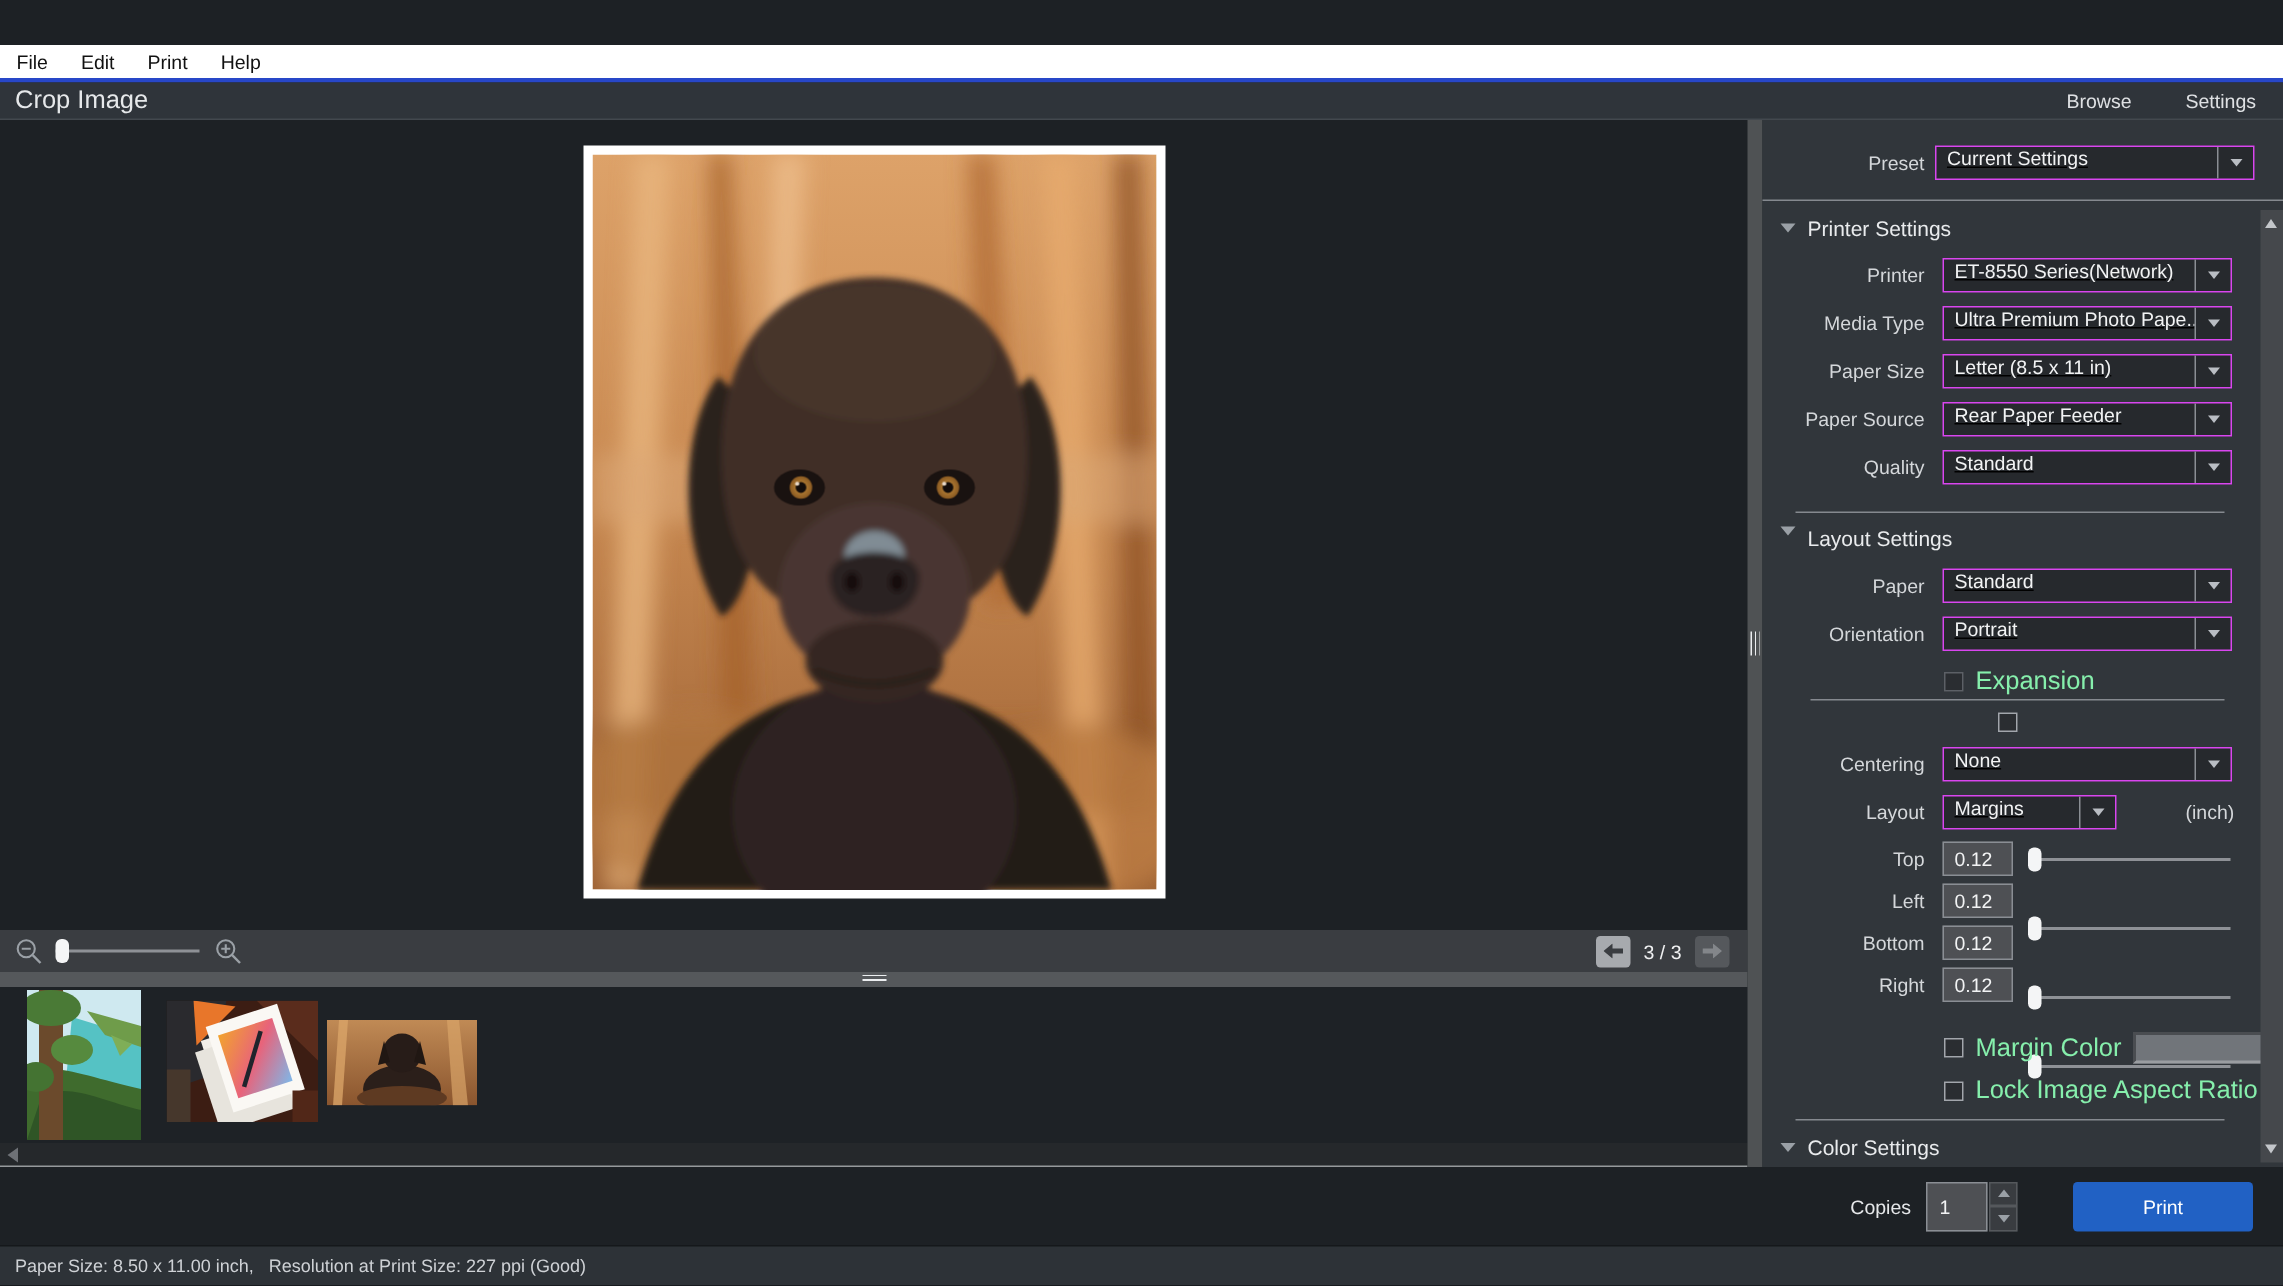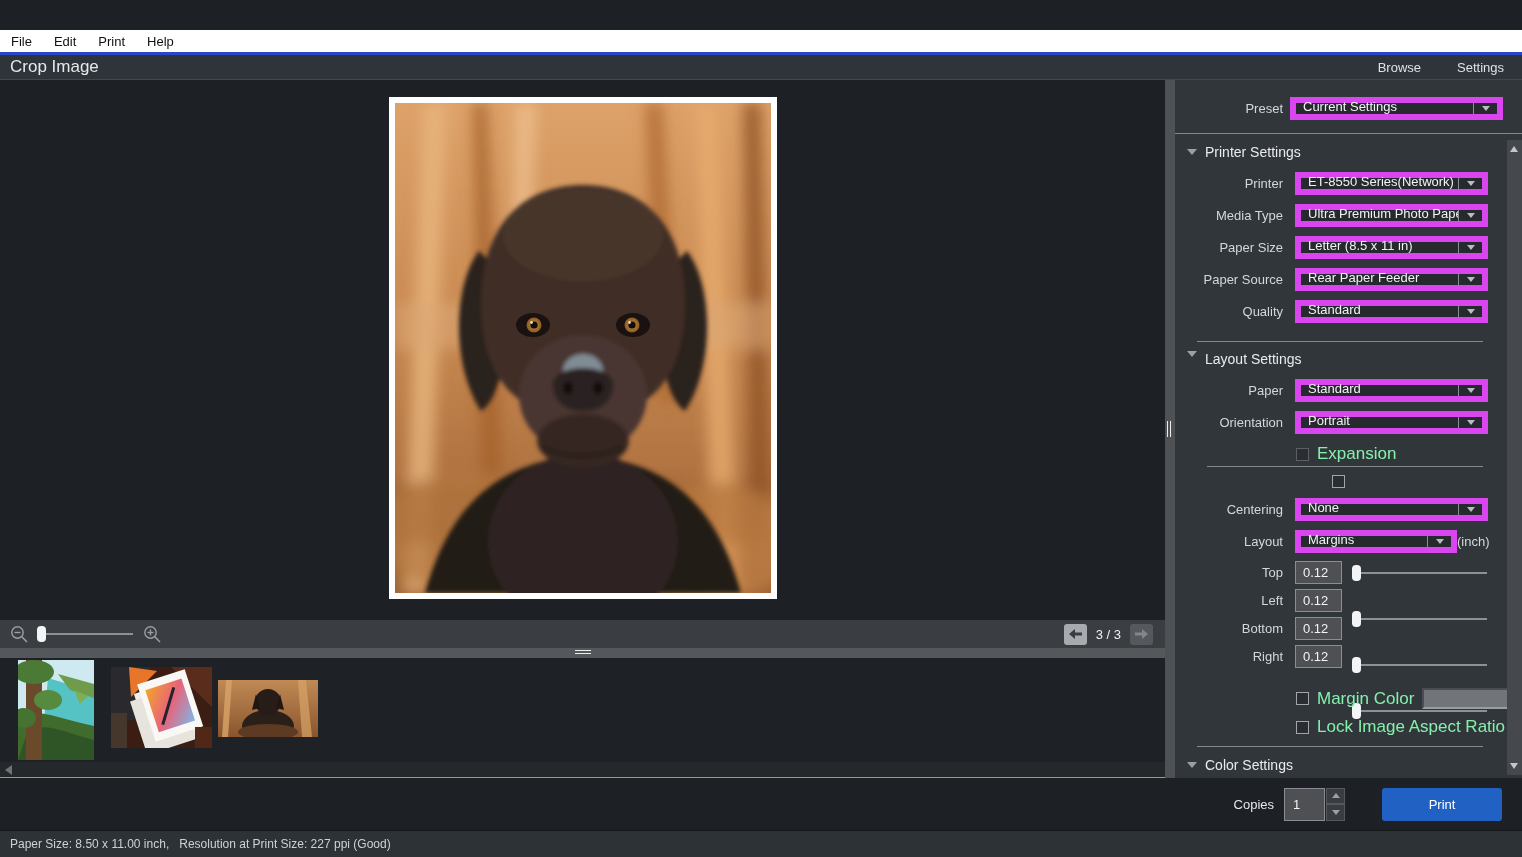--- a/index.html
+++ b/index.html
@@ -57,21 +57,21 @@
 
   
   .panel { position:absolute; left:1175px; top:0; width:347px; height:698px; background:#31363b; }
   .abs { position:absolute; }
   .plabel { color:#d4d7da; font-size:13px; text-align:right; }
   .dimlabel { color:#7d8187; }
   .sect-title { color:#e9ebed; font-size:14px; }
   .tri-down { width:0; height:0; border-left:5px solid transparent; border-right:5px solid transparent; border-top:6px solid #9aa0a6; display:inline-block; }
   .divider { position:absolute; height:1px; background:#85898f; }
 
-  .dd { display:flex; height:23px; background:#26292d; border:6px solid #d946ef; align-items:flex-end; }
+  .dd { display:flex; height:23px; background:#26292d; border:1px solid #d946ef; align-items:flex-start;text-decoration:underline; }
   .dd-val { flex:1; padding:0 7px; color:#f2f3f4; font-size:13px; white-space:nowrap; overflow:hidden; }
   .dd-btn { width:24px; align-self:stretch; border-left:1px solid #8a8e94; display:flex; align-items:center; justify-content:center; }
   .dd-arrow { width:0; height:0; border-left:4px solid transparent; border-right:4px solid transparent; border-top:5px solid #b9bdc3; }
 
   .cb { width:13px; height:13px; border:1px solid #a2a6ac; background:#2a2d31; display:inline-block; flex:none; }
   .cb.disabled { border-color:#5c6066; }
   .cbrow { display:flex; align-items:center; gap:8px; }
   .cblabel { color:#86efac; font-size:17px; }
 
   .valbox { width:47px; height:23px; background:#4e5054; border:1px solid #8a8e94; color:#f2f3f4; font-size:13px; display:flex; align-items:center; padding-left:7px; }
@@ -387,21 +387,21 @@
 
       <span class="plabel abs" style="right:239px; top:422px;">Centering</span>
       <div class="dd abs" style="left:120px; top:418px; width:193px;">
         <span class="dd-val">None</span>
         <span class="dd-btn">
             <span class="dd-arrow"></span>
           </span>
       </div>
 
       <span class="plabel abs" style="right:239px; top:454px;">Layout</span>
-      <div class="dd abs" style="left:120px; top:450px; width:162px;">
+      <div class="dd abs" style="left:120px; top:450px; width:116px;">
         <span class="dd-val">Margins</span>
         <span class="dd-btn">
             <span class="dd-arrow"></span>
           </span>
       </div>
       <span class="plabel abs" style="left:282px; top:454px;">(inch)</span>
 
       <span class="plabel abs" style="right:239px; top:485px;">Top</span>
       <div class="valbox abs" style="left:120px; top:481px;">0.12</div>
       <div class="mslider abs" style="left:177px; top:484px;">

